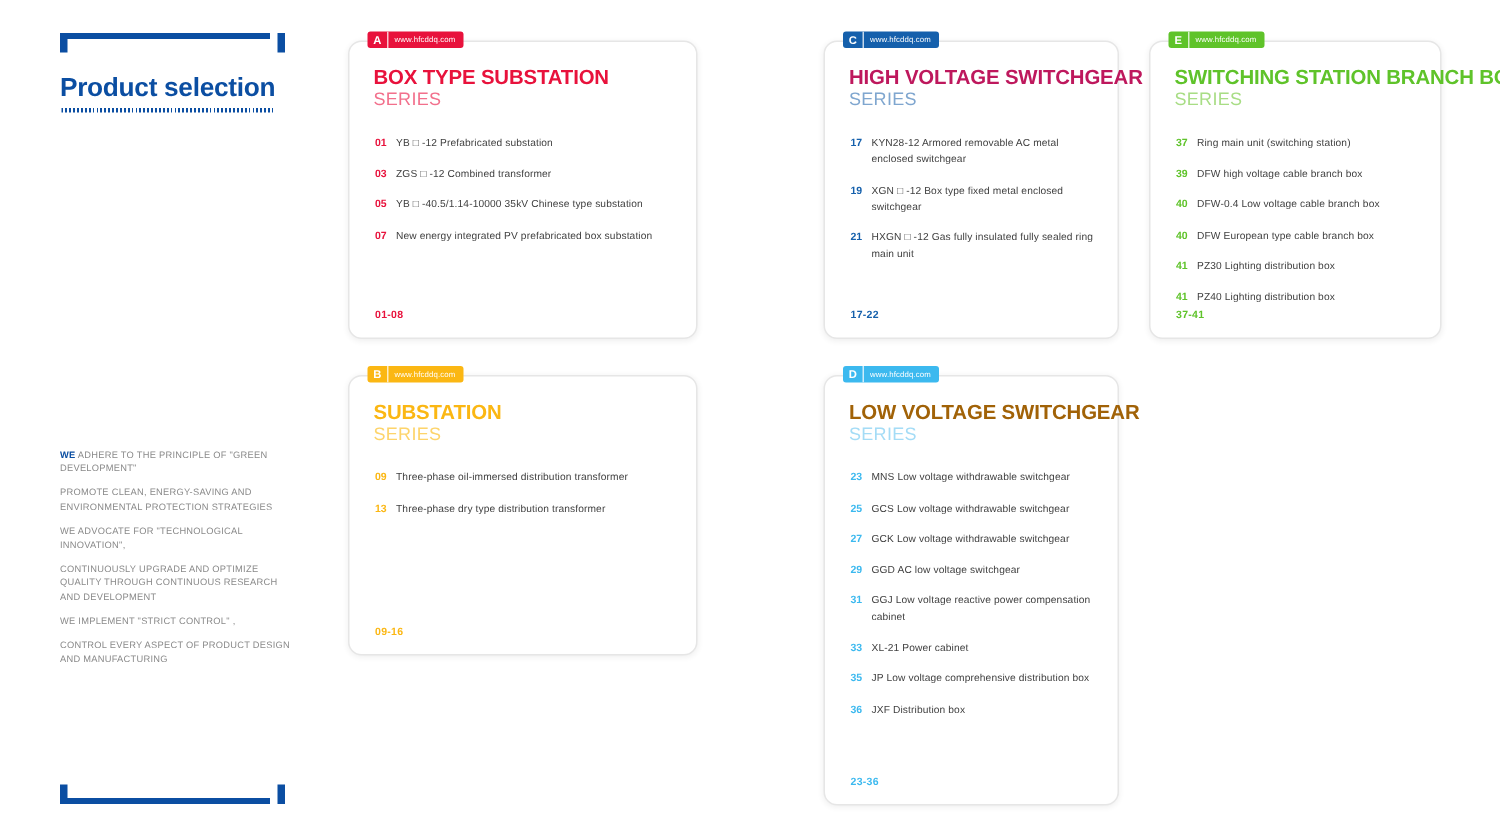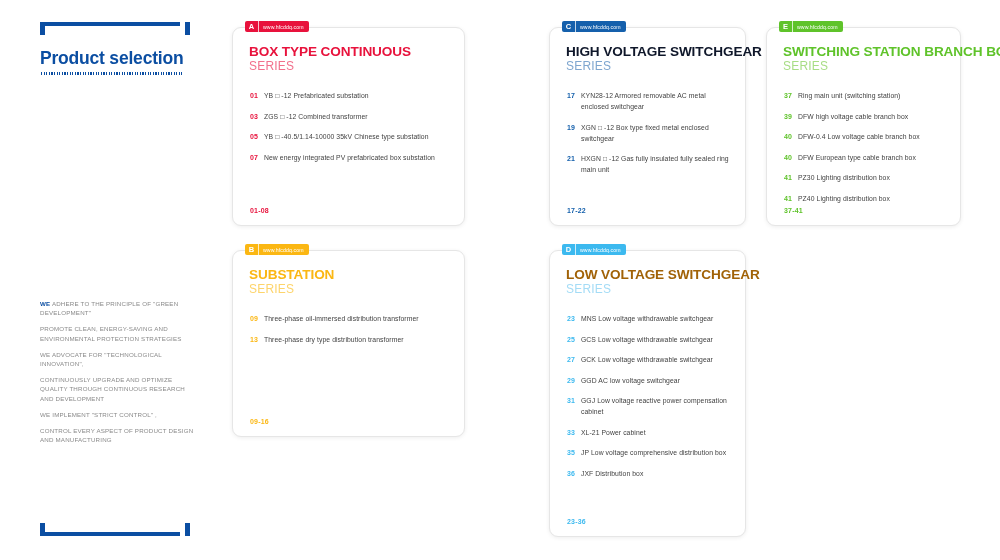--- a/index.html
+++ b/index.html
@@ -129,21 +129,21 @@
       </div>
     <div class="bracket-bottom"></div>
   </div>
 
   <div class="card" id="card-a">
       <div class="card-tag" style="background: rgb(232, 18, 60);">
         <span class="tag-letter">A</span>
         <span class="tag-url">www.hfcddq.com</span>
       </div>
       <div class="card-head">
-        <div class="card-title" style="color: rgb(232, 18, 60);">BOX TYPE CONTINUOUS</div>
+        <div class="card-title" style="color: rgb(232, 18, 60);">BOX TYPE SUBSTATION</div>
         <div class="card-sub" style="color: rgb(242, 112, 140);">SERIES</div>
       </div>
       <div class="card-list">
         <div class="list-row">
           <span class="row-num" style="color: rgb(232, 18, 60);">01</span>
           <span class="row-text">YB □ -12 Prefabricated substation</span>
         </div>
         <div class="list-row">
           <span class="row-num" style="color: rgb(232, 18, 60);">03</span>
           <span class="row-text">ZGS □ -12 Combined transformer</span>
@@ -179,21 +179,21 @@
         </div>
       </div>
       <div class="card-footer" style="color: rgb(251, 183, 19);">09-16</div>
     </div>
   <div class="card" id="card-c">
       <div class="card-tag" style="background: rgb(21, 96, 172);">
         <span class="tag-letter">C</span>
         <span class="tag-url">www.hfcddq.com</span>
       </div>
       <div class="card-head">
-        <div class="card-title" style="color: #0f172a;">HIGH VOLTAGE SWITCHGEAR</div>
+        <div class="card-title" style="color: #be185d;">HIGH VOLTAGE SWITCHGEAR</div>
         <div class="card-sub" style="color: rgb(127, 166, 207);">SERIES</div>
       </div>
       <div class="card-list">
         <div class="list-row">
           <span class="row-num" style="color: rgb(21, 96, 172);">17</span>
           <span class="row-text">KYN28-12 Armored removable AC metal enclosed switchgear</span>
         </div>
         <div class="list-row">
           <span class="row-num" style="color: rgb(21, 96, 172);">19</span>
           <span class="row-text">XGN □ -12 Box type fixed metal enclosed switchgear</span>

